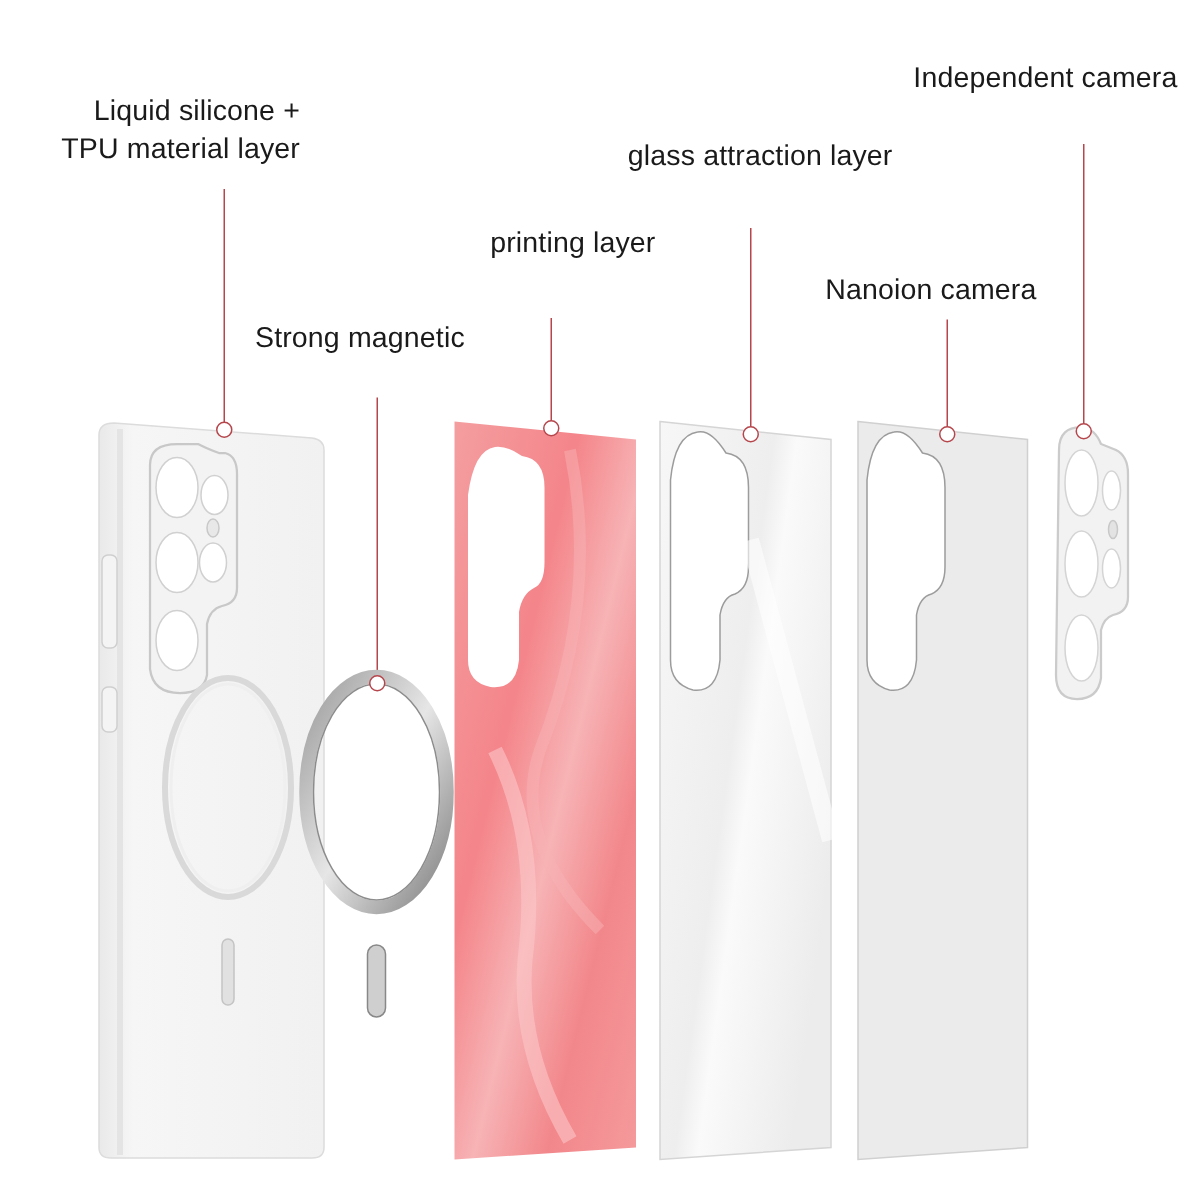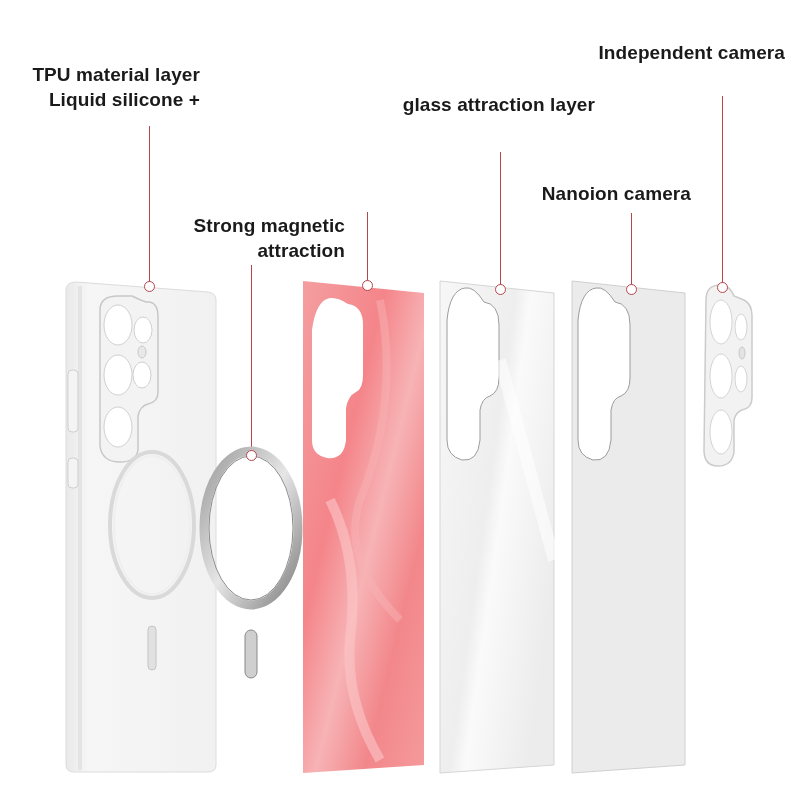--- a/index.html
+++ b/index.html
@@ -1,35 +1,35 @@
 <!DOCTYPE html>
 <html><head>
 <meta charset="utf-8">
 <style>
   html,body{margin:0;padding:0;background:#fff;}
   body{width:800px;height:800px;position:relative;overflow:hidden;font-family:"Liberation Sans","DejaVu Sans",sans-serif;color:#1a1a1a;}
-  .label{position:absolute;font-size:19px;line-height:25px;letter-spacing:0.1px;font-weight:bold;}
+  .label{position:absolute;font-size:19px;line-height:25px;letter-spacing:0.1px;}
   .label.r{text-align:right;}
-  .label.c{text-align:right;}
+  .label.c{text-align:left;}
   .leader{position:absolute;width:1.3px;background:#b5464c;}
   .dot{position:absolute;width:9px;height:9px;border:1.5px solid #b5464c;border-radius:50%;background:#fff;}
   svg.layer{position:absolute;left:0;top:0;}
 </style>
 </head>
 <body>
 
 <div class="label r" style="left:20px;top:62px;width:180px;">
+  <div>Liquid silicone +</div>
   <div>TPU material layer</div>
-  <div>Liquid silicone +</div>
 </div>
 <div class="label c" style="left:170px;top:213px;width:175px;">
   <div>Strong magnetic</div>
-  <div>attraction</div>
 </div>
 <div class="label r" style="left:260px;top:150px;width:177px;">
+  <div>printing layer</div>
 </div>
 <div class="label r" style="left:385px;top:92px;width:210px;">
   <div>glass attraction layer</div>
 </div>
 <div class="label r" style="left:540px;top:181px;width:151px;">
   <div>Nanoion camera</div>
 </div>
 <div class="label r" style="left:580px;top:40px;width:205px;">
   <div>Independent camera</div>
 </div>

